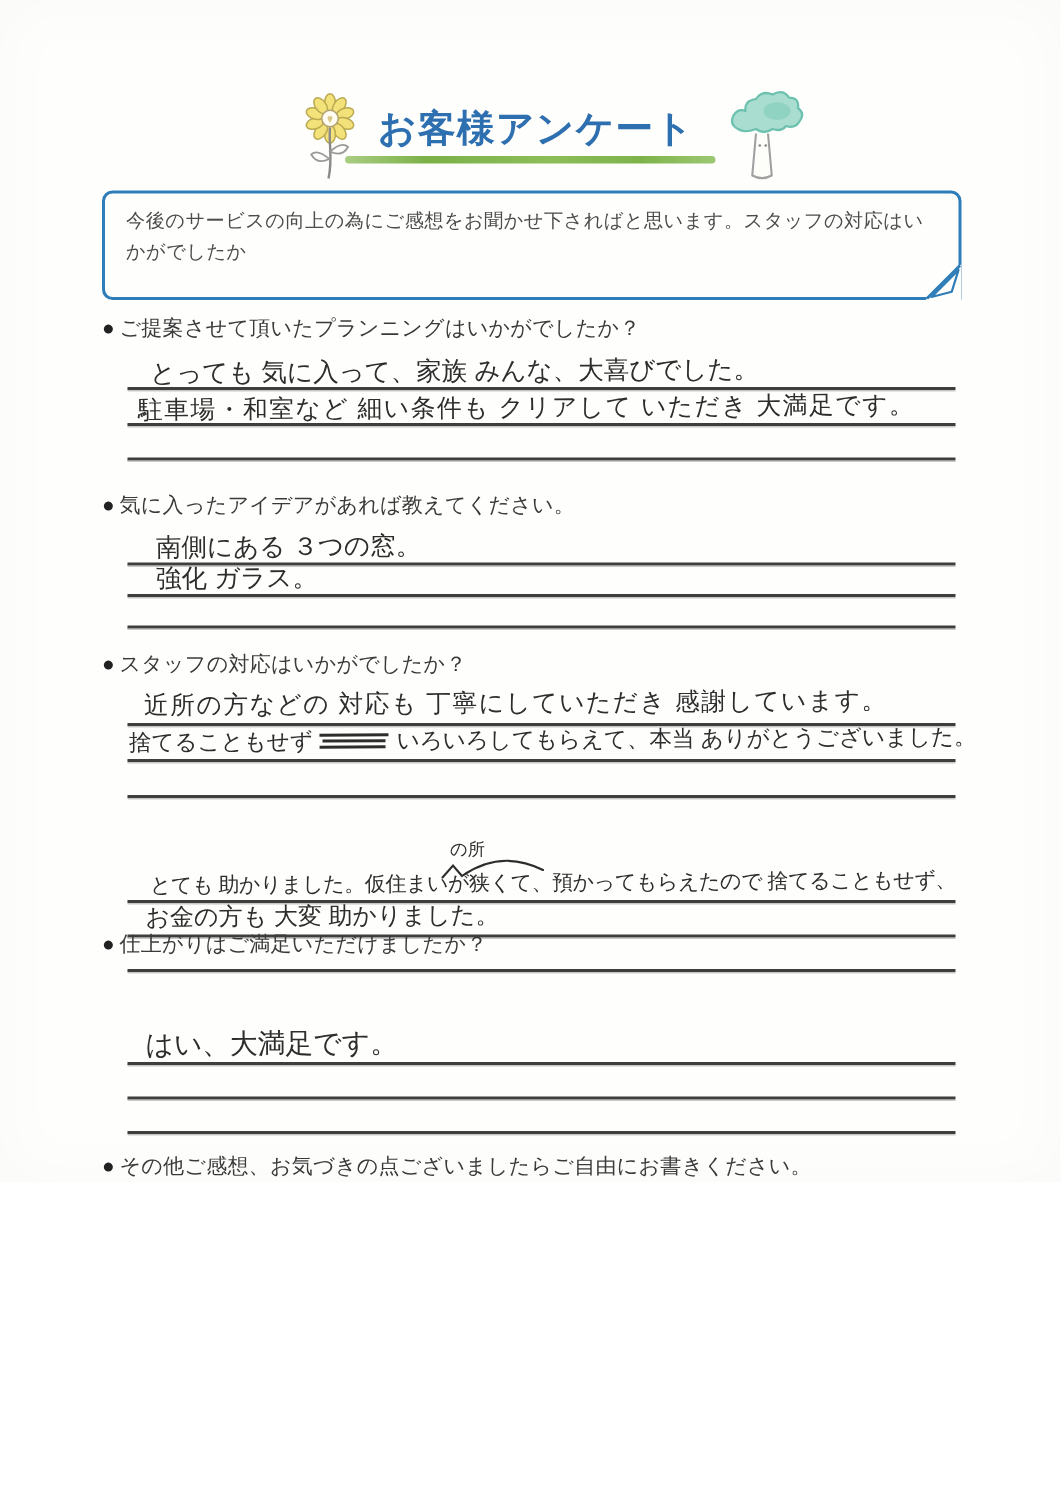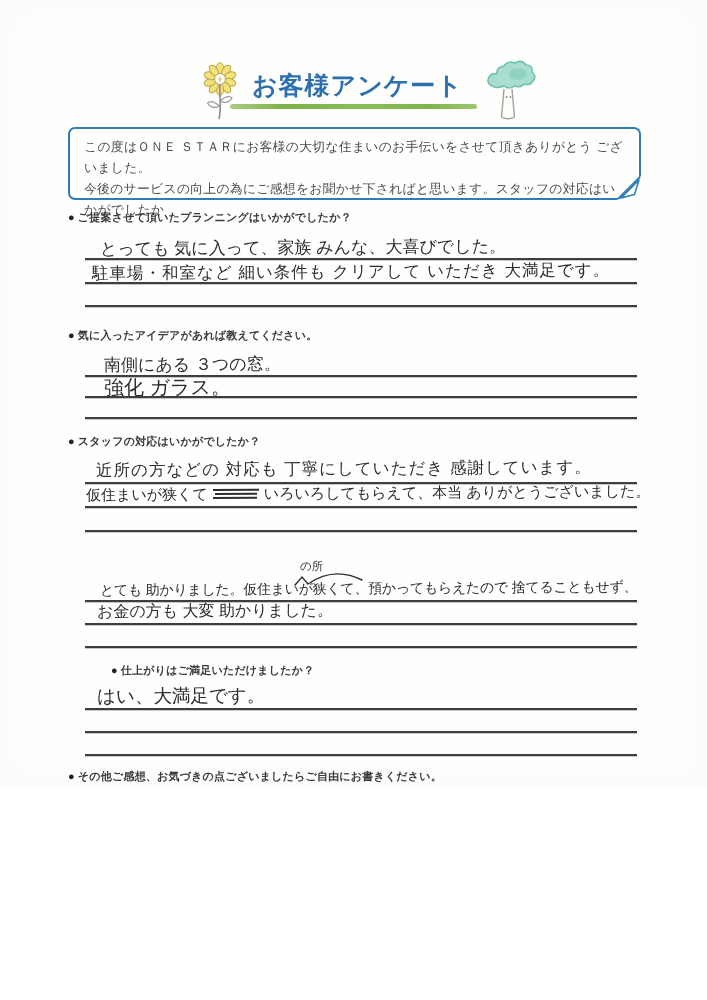--- a/index.html
+++ b/index.html
@@ -24,22 +24,22 @@
   .intro {
     position:absolute; left:68px; top:127px; width:573px; height:73px;
     box-sizing:border-box; border:2px solid var(--box_border,#2e7cb8);
     border-radius:7px 7px 0 7px; padding:7px 12px 0 14px;
     font-size:12.8px; line-height:21px; color:#4c4c4c; letter-spacing:0.3px;
     background:#fefefd;
   }
   .fold { position:absolute; right:-2px; bottom:-2px; }
   
   .q {
-    position:absolute; left:68px; font-size:11px; color:#3a3a3a;
-    letter-spacing:0.2px; white-space:nowrap;font-weight:bold;
+    position:absolute; left:68px; font-size:14px; color:#3a3a3a;
+    letter-spacing:0.2px; white-space:nowrap;
   }
   .q .dot { margin-right:3px; color:#222; }
   .rule {
     position:absolute; left:85px; width:552px; height:0;
     border-top:2px solid var(--rule,#3e3e3e);
     box-shadow:0 1px 0 rgba(62,62,62,0.28);
   }
   .rule.short { width:288px; }
   
   .hw {
@@ -88,21 +88,20 @@
 
   <svg style="position:absolute;left:482px;top:60px;" width="58" height="62" viewBox="0 0 58 62">
     <path d="M10,26 q-6,-3 -3,-9 q3,-5 8,-3 q-1,-7 7,-8 q4,-6 11,-3 q7,-4 11,2 q7,0 6,7 q5,4 1,9 q-3,5 -9,3 q-3,4 -9,2 q-6,4 -11,0 q-8,3 -12,0 Z" fill="#a8ddd0" stroke="#6cc0ae" stroke-width="1.5" stroke-linejoin="round"></path>
     <ellipse cx="36" cy="14" rx="9" ry="6" fill="#7ecbb8" opacity="0.55"></ellipse>
     <path d="M22,29 L19.5,57 q6.5,3.5 13,0 L30,29" fill="#fdfdfa" stroke="#a0a0a0" stroke-width="1.4" stroke-linejoin="round"></path>
     <circle cx="24.5" cy="37" r="0.9" fill="#8a8a8a"></circle>
     <circle cx="28.5" cy="37" r="0.9" fill="#8a8a8a"></circle>
   </svg>
 
   <div class="intro">
-    <div>この度はＯＮＥ ＳＴＡＲにお客様の大切な住まいのお手伝いをさせて頂きありがとう ございました。</div>
     <div>今後のサービスの向上の為にご感想をお聞かせ下さればと思います。スタッフの対応はいかがでしたか</div>
     <svg class="fold" width="24" height="24" viewBox="0 0 24 24">
       <polygon points="0,24 24,24 24,0" fill="#fefefd"></polygon>
       <path d="M1,23 L23,1" stroke="#2e7cb8" stroke-width="2" fill="none"></path>
       <path d="M4,22 L22,4 L17.5,18.5 Z" fill="#fefefd" stroke="#2e7cb8" stroke-width="1.5" stroke-linejoin="round"></path>
     </svg>
   </div>
 
   <div class="q" style="top:210px;">
     <span class="dot">●</span><span>ご提案させて頂いたプランニングはいかがでしたか？</span>
@@ -110,47 +109,47 @@
   <div class="hw" style="left:100px;top:236px;font-size:17px;">とっても 気に入って、家族 みんな、大喜びでした。</div>
   <div class="hw" style="left:92px;top:261px;font-size:16.5px;letter-spacing:1px;">駐車場・和室など 細い条件も クリアして いただき 大満足です。</div>
   <div class="rule" style="top:258px;"></div>
   <div class="rule" style="top:282px;"></div>
   <div class="rule" style="top:305px;"></div>
 
   <div class="q" style="top:328px;">
     <span class="dot">●</span><span>気に入ったアイデアがあれば教えてください。</span>
   </div>
   <div class="hw" style="left:104px;top:353px;font-size:17px;">南側にある ３つの窓。</div>
-  <div class="hw" style="left:104px;top:374px;font-size:20px;">強化 ガラス。</div>
+  <div class="hw" style="left:104px;top:374px;font-size:17px;">強化 ガラス。</div>
   <div class="rule" style="top:375px;"></div>
   <div class="rule" style="top:396px;"></div>
   <div class="rule" style="top:417px;"></div>
 
   <div class="q" style="top:434px;text-align:right;">
     <span class="dot">●</span><span>スタッフの対応はいかがでしたか？</span>
   </div>
   <div class="hw" style="left:96px;top:458px;font-size:16.5px;letter-spacing:1px;">近所の方などの 対応も 丁寧にしていただき 感謝しています。</div>
   <div class="hw" style="left:86px;top:484px;font-size:15px;">
-    <span>仮住まいが狭くて</span><span class="scribble"></span><span>いろいろしてもらえて、本当 ありがとうございました。</span>
+    <span>捨てることもせず</span><span class="scribble"></span><span>いろいろしてもらえて、本当 ありがとうございました。</span>
   </div>
   <div class="rule" style="top:482px;"></div>
   <div class="rule" style="top:506px;"></div>
   <div class="rule" style="top:530px;"></div>
 
   <div class="insert-note" style="left:300px;top:559px;">の所</div>
   <svg style="position:absolute;left:294px;top:572px;" width="72" height="16" viewBox="0 0 72 16">
     <path d="M1,13 L8,5 L14,12 Q40,-6 68,8" stroke="#2d2d2d" stroke-width="1.4" fill="none" stroke-linecap="round"></path>
   </svg>
   <div class="hw" style="left:100px;top:580px;font-size:14px;letter-spacing:-0.3px;">とても 助かりました。仮住まいが狭くて、預かってもらえたので 捨てることもせず、</div>
   <div class="hw" style="left:97px;top:601px;font-size:16px;">お金の方も 大変 助かりました。</div>
   <div class="rule" style="top:600px;"></div>
   <div class="rule" style="top:623px;"></div>
   <div class="rule" style="top:646px;"></div>
 
-  <div class="q" style="top:663px;margin-left:43px;">
+  <div class="q" style="top:621px;">
     <span class="dot">●</span><span>仕上がりはご満足いただけましたか？</span>
   </div>
   <div class="hw" style="left:97px;top:683px;font-size:18.5px;">はい、大満足です。</div>
   <div class="rule" style="top:708px;"></div>
   <div class="rule" style="top:731px;"></div>
   <div class="rule" style="top:754px;"></div>
 
   <div class="q" style="top:769px;">
     <span class="dot">●</span><span>その他ご感想、お気づきの点ございましたらご自由にお書きください。</span>
   </div>

